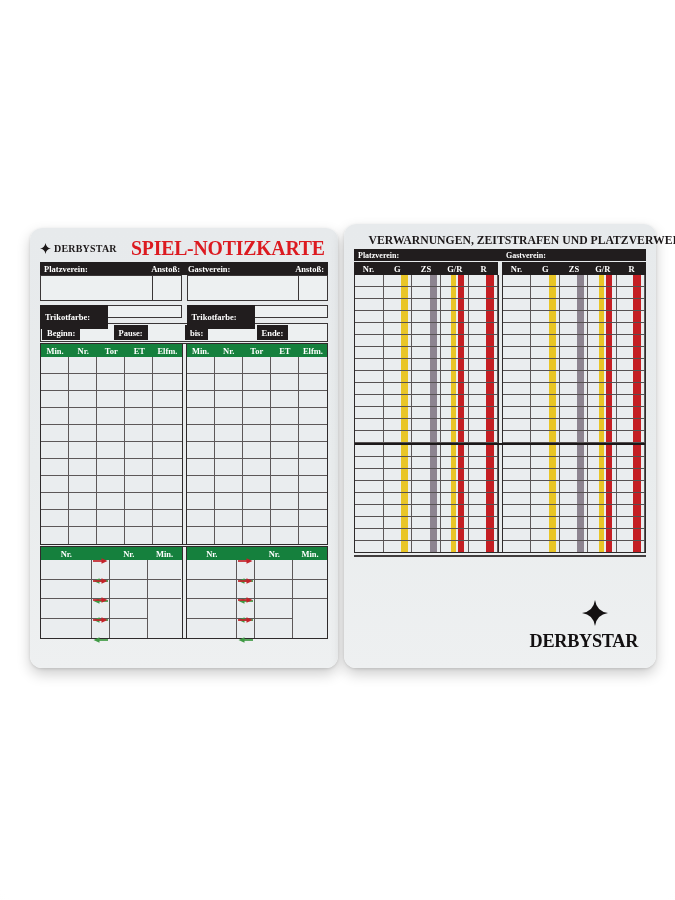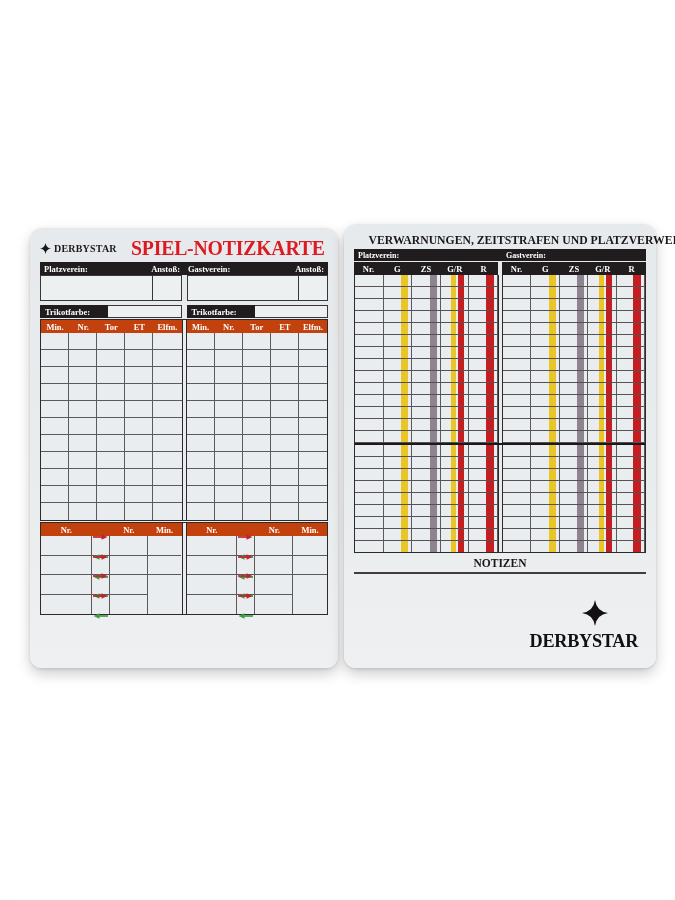--- a/index.html
+++ b/index.html
@@ -24,32 +24,32 @@
   .bar{background:#211d1e;color:#fff;font-weight:bold;}
   .teams-bar{height:13px;display:flex;font-size:8.5px;margin-top:2px;}
   .teams-half{flex:1;display:flex;justify-content:space-between;align-items:center;padding:0 4px;}
   .boxes-row{display:flex;gap:5px;height:26px;}
   .half-boxes{flex:1;display:flex;border:1px solid #3a3637;background:#edf0f1;}
   .fbox{background:#edf0f1;}
   .fbox.big{flex:4;border-right:1px solid #3a3637;}
   .fbox.small{flex:1;}
   .trikot-row{display:flex;gap:5px;height:13px;margin-top:4px;}
   .trikot-half{flex:1;display:flex;}
-  .blabel{background:#211d1e;color:#fff;font-size:8.5px;font-weight:bold;display:flex;align-items:center;padding:1px 5px;width:58px;}
+  .blabel{background:#211d1e;color:#fff;font-size:8.5px;font-weight:bold;display:flex;align-items:center;padding:12px 5px;width:58px;}
   .tfield{flex:1;background:#edf0f1;border:1px solid #3a3637;border-left:none;}
   .times-row{margin-top:5px;height:17px;border:1px solid #3a3637;display:flex;background:#edf0f1;}
   .time-pair{flex:1;display:flex;}
   .time-label{background:#211d1e;color:#fff;font-size:8.5px;font-weight:bold;display:flex;align-items:center;padding:0 5px;margin:1px 0 1px 1px;white-space:nowrap;}
   .time-field{flex:1;}
   .red-heading{color:#dc1a20;font-weight:bold;text-align:center;font-size:13.5px;line-height:15px;margin-top:2px;letter-spacing:.2px;}
   .split-table{display:flex;gap:3px;border:1.5px solid #2e2a2b;background:#e9eced;margin-top:1px;}
   .split-half{flex:1;background:#eaedef;}
   .split-half.lh{border-right:1.5px solid #2e2a2b;}
   .split-half.rh{border-left:1.5px solid #2e2a2b;}
-  .thead{display:grid;background:#c2410c;color:#fff;font-size:8.5px;font-weight:bold;height:13px;align-items:center;text-align:center;}
+  .thead{display:grid;background:#15803d;color:#fff;font-size:8.5px;font-weight:bold;height:13px;align-items:center;text-align:center;}
   .tore .thead,.tore .tbody{grid-template-columns:repeat(5,1fr);}
   .tbody{display:grid;}
   .tore .tbody{grid-auto-rows:17px;}
   .aus .thead,.aus .tbody{grid-template-columns:36% 13% 27% 24%;}
   .aus .tbody{grid-auto-rows:19.5px;}
   .gc{border-right:1px solid #5d5859;border-bottom:1px solid #5d5859;}
   .tore .gc:nth-child(5n){border-right:none;}
   .aus .gc:nth-child(4n){border-right:none;}
   .tbody .gc:nth-last-child(-n+5){border-bottom:none;}
   .aus .tbody .gc:nth-last-child(-n+4){border-bottom:none;}
@@ -121,20 +121,38 @@
       <div class="trikot-half">
         <span class="blabel">Trikotfarbe:</span>
         <div class="tfield"></div>
       </div>
       <div class="trikot-half">
         <span class="blabel">Trikotfarbe:</span>
         <div class="tfield"></div>
       </div>
     </div>
 
+    <div class="times-row">
+        <div class="time-pair">
+          <span class="time-label">Beginn:</span>
+          <div class="time-field"></div>
+        </div>
+        <div class="time-pair">
+          <span class="time-label">Pause:</span>
+          <div class="time-field"></div>
+        </div>
+        <div class="time-pair">
+          <span class="time-label">bis:</span>
+          <div class="time-field"></div>
+        </div>
+        <div class="time-pair">
+          <span class="time-label">Ende:</span>
+          <div class="time-field"></div>
+        </div>
+      </div>
 
 
     <div class="split-table tore">
       <div class="split-half lh">
         <div class="thead">
             <div class="hc">Min.</div>
             <div class="hc">Nr.</div>
             <div class="hc">Tor</div>
             <div class="hc">ET</div>
             <div class="hc">Elfm.</div>
@@ -452,21 +470,20 @@
           </div>
           <div class="rcol">
             <div class="stripe" style="background: rgb(196, 30, 35); width: 8px; right: 3px;"></div>
           </div>
           <div class="rowlines rl-up"></div>
           <div class="rowlines rl-low"></div>
         </div>
       <div class="mid-divider"></div>
     </div>
 
-    <div class="notizen">NOTIZEN</div>
     <div class="notizen-line"></div>
     <div style="height:60px;"></div>
 
     <div class="rc-logo">
       <span class="star-wrap">
         <svg width="26" height="26" viewBox="0 0 26 26">
           <path d="M13 0 Q14.6 11.4 26 13 Q14.6 14.6 13 26 Q11.4 14.6 0 13 Q11.4 11.4 13 0 Z" fill="#131011"></path>
         </svg>
       </span>
       <span class="rc-logo-text">DERBYSTAR</span>

